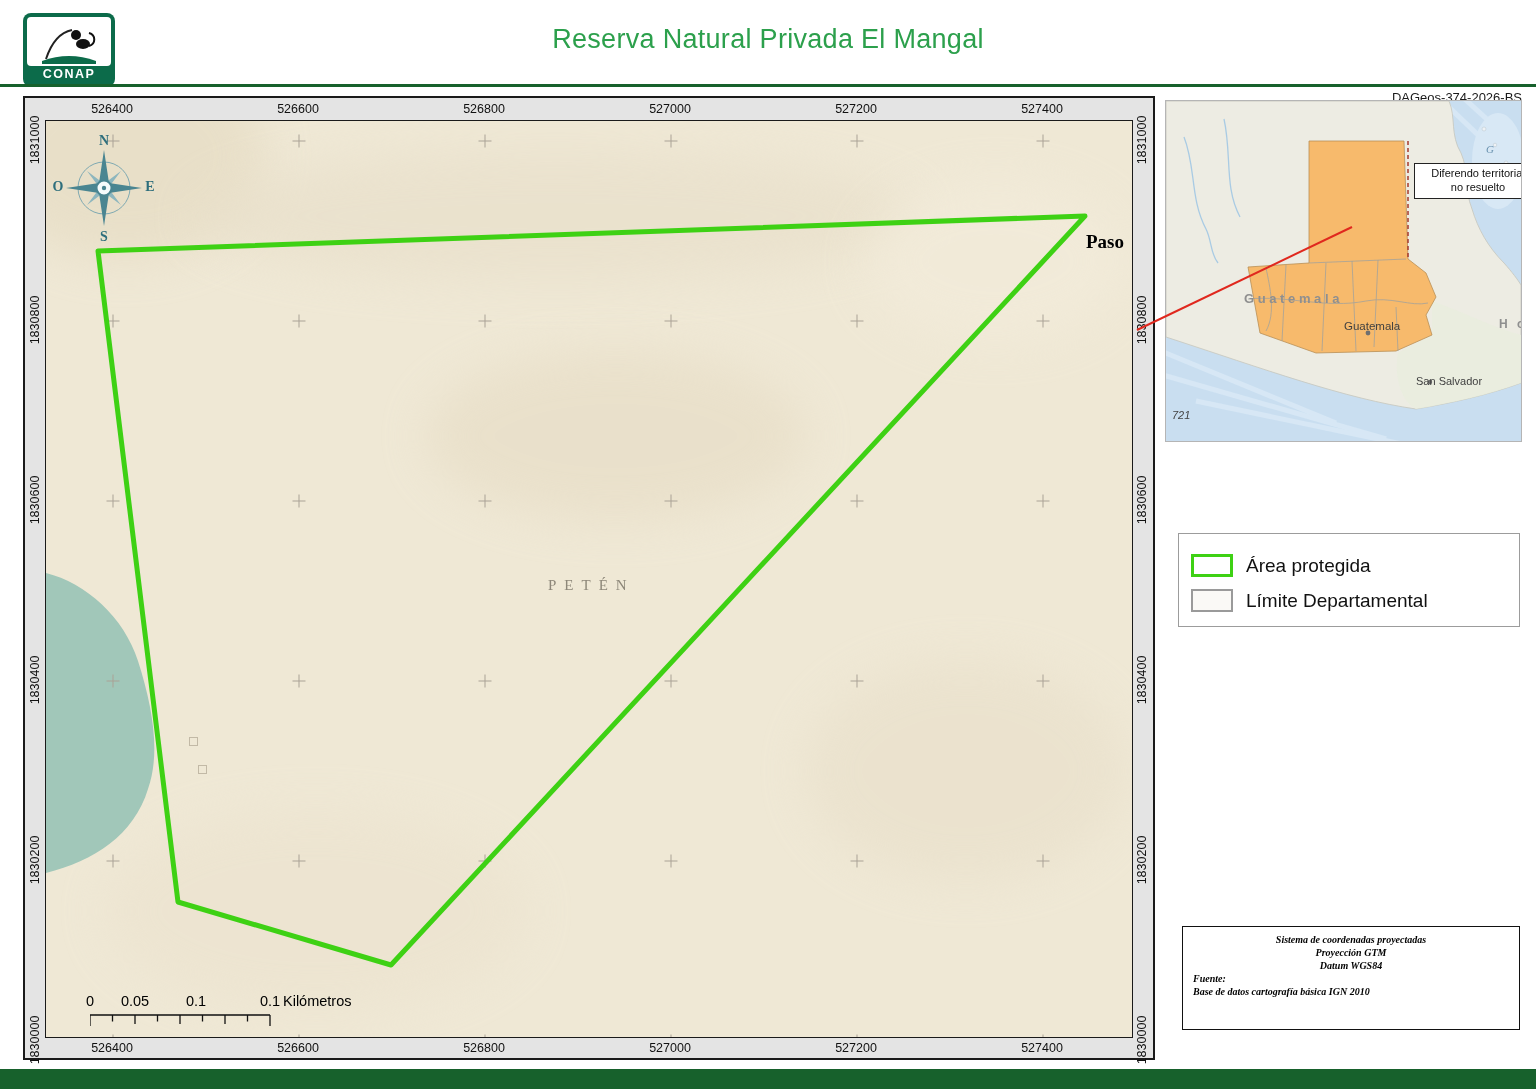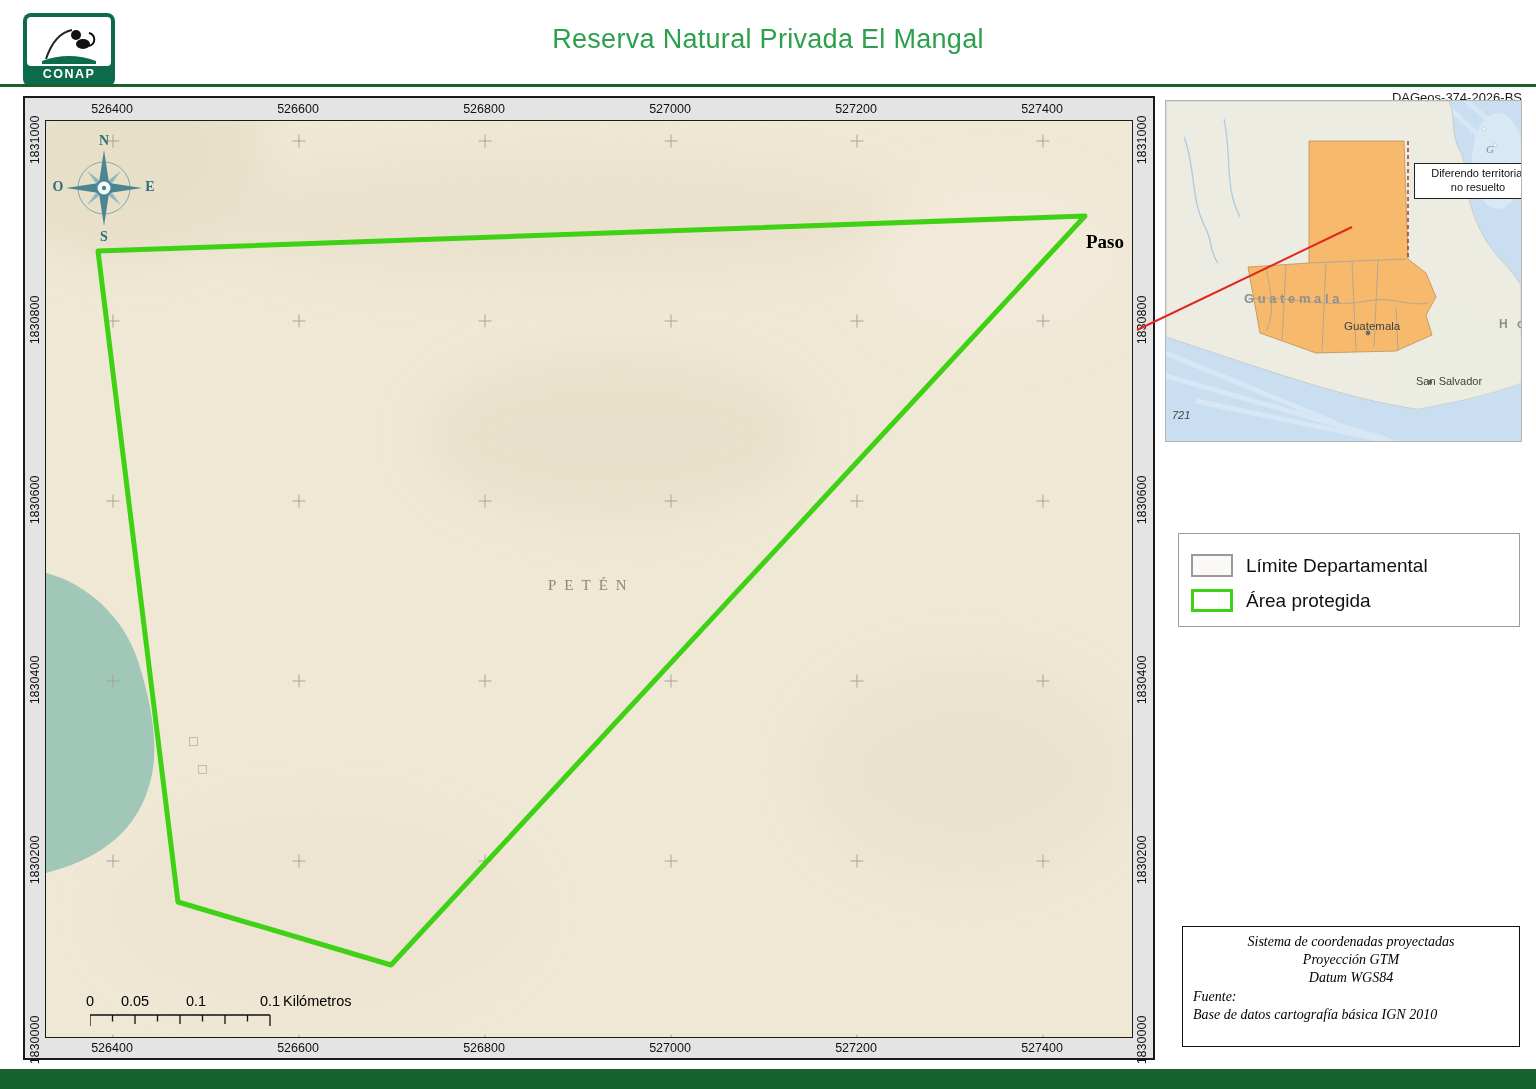--- a/index.html
+++ b/index.html
@@ -70,24 +70,24 @@
   .legend{position:absolute;left:1178px;top:533px;width:342px;box-sizing:border-box;background:#fff;
         border:1px solid #9c9c9c;padding:8px 12px 14px;}
   .legend-title{font-size:20px;color:#111;}
   .legend-item{display:flex;align-items:center;gap:13px;margin-top:12px;}
   .swatch{width:42px;height:23px;box-sizing:border-box;flex:0 0 auto;}
   .sw-dept{border:2.5px solid var(--dept-gray,#9a9a9a);background:#faf9f6;}
   .sw-prot{border:3px solid var(--protected-green,#3ed114);background:#fff;}
   .legend-label{font-size:19px;color:#111;}
 
   
-  .credits{position:absolute;left:1182px;top:926px;width:338px;height:121px;box-sizing:border-box;
+  .credits{position:absolute;left:1182px;top:926px;width:338px;height:104px;box-sizing:border-box;
         background:#fff;border:1.5px solid #111;padding:6px 10px;
-        font-family:"Liberation Serif",serif;font-style:italic;font-weight:normal;
-        font-size:14px;line-height:1.3;color:#000;}
+        font-family:"Liberation Serif",serif;font-style:italic;font-weight:bold;
+        font-size:10px;line-height:1.3;color:#000;}
   .credits .c{text-align:center;}
   .credits .j{text-align:justify;}
 
   .leader{position:absolute;left:0;top:0;pointer-events:none;z-index:40;}
   .footbar{position:absolute;left:0;top:1069px;width:1536px;height:20px;background:var(--band-green,#17612c);}
 </style>
 </head>
 <body>
 
 <div class="page">
@@ -276,26 +276,26 @@
     <span class="ilab i-capital">Guatemala</span>
     <span class="ilab i-city">San Salvador</span>
     <span class="ilab i-frag-ho">H o</span>
     <span class="ilab i-frag-721">721</span>
     <span class="ilab i-frag-sea">G</span>
     <div class="i-note">Diferendo territorial no resuelto</div>
   </div>
 
   <div class="legend">
     <div class="legend-item">
+      <span class="swatch sw-prot"></span>
+      <span class="legend-label">Área protegida</span>
+    </div>
+    <div class="legend-item">
       <span class="swatch sw-dept"></span>
       <span class="legend-label">Límite Departamental</span>
-    </div>
-    <div class="legend-item">
-      <span class="swatch sw-prot"></span>
-      <span class="legend-label">Área protegida</span>
     </div>
   </div>
 
   <div class="credits">
     <div class="c">Sistema de coordenadas proyectadas</div>
     <div class="c">Proyección GTM</div>
     <div class="c">Datum WGS84</div>
     <div>Fuente:</div>
     <div class="j">Base de datos cartografía básica IGN 2010</div>
   </div>

